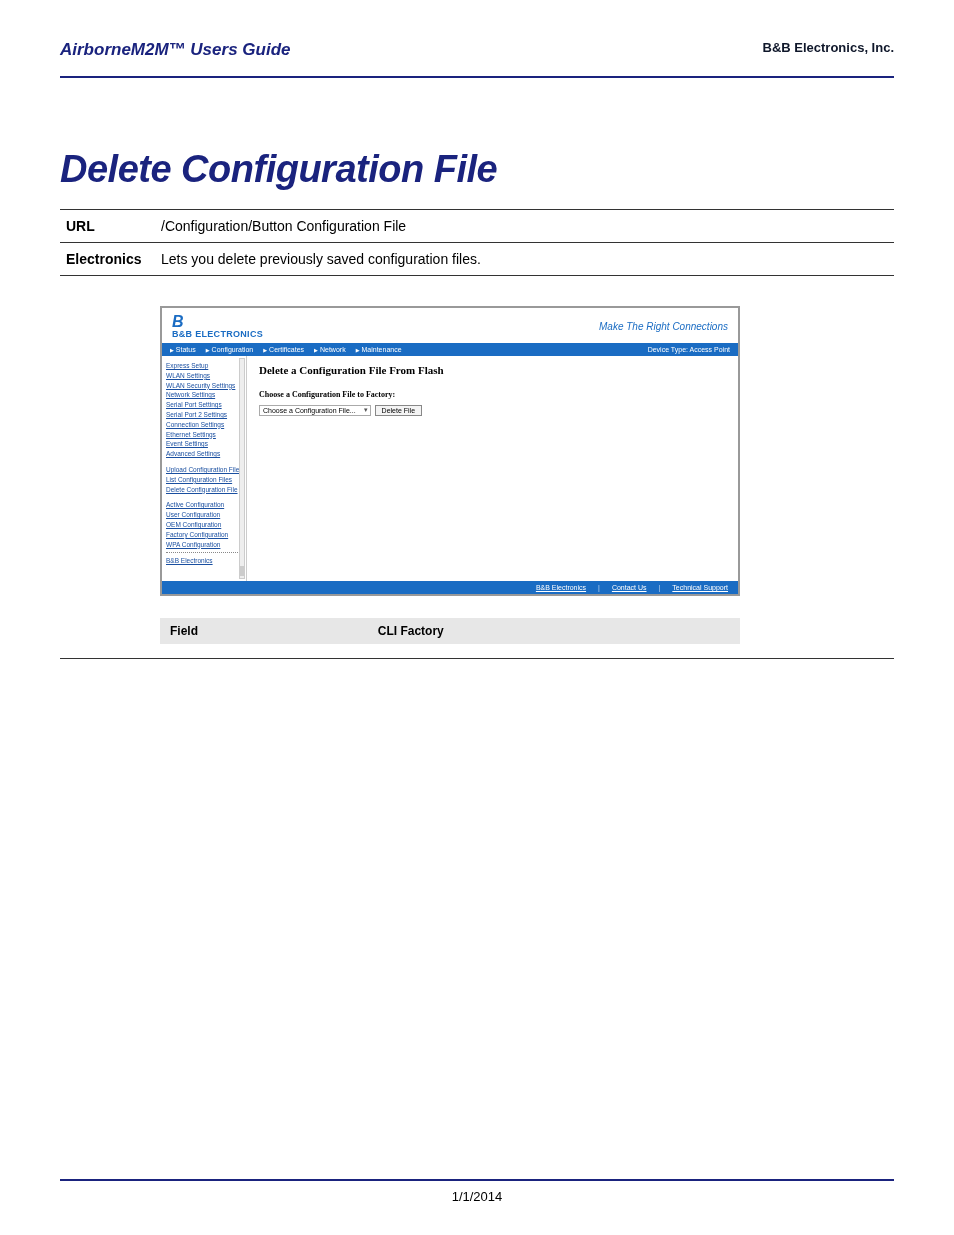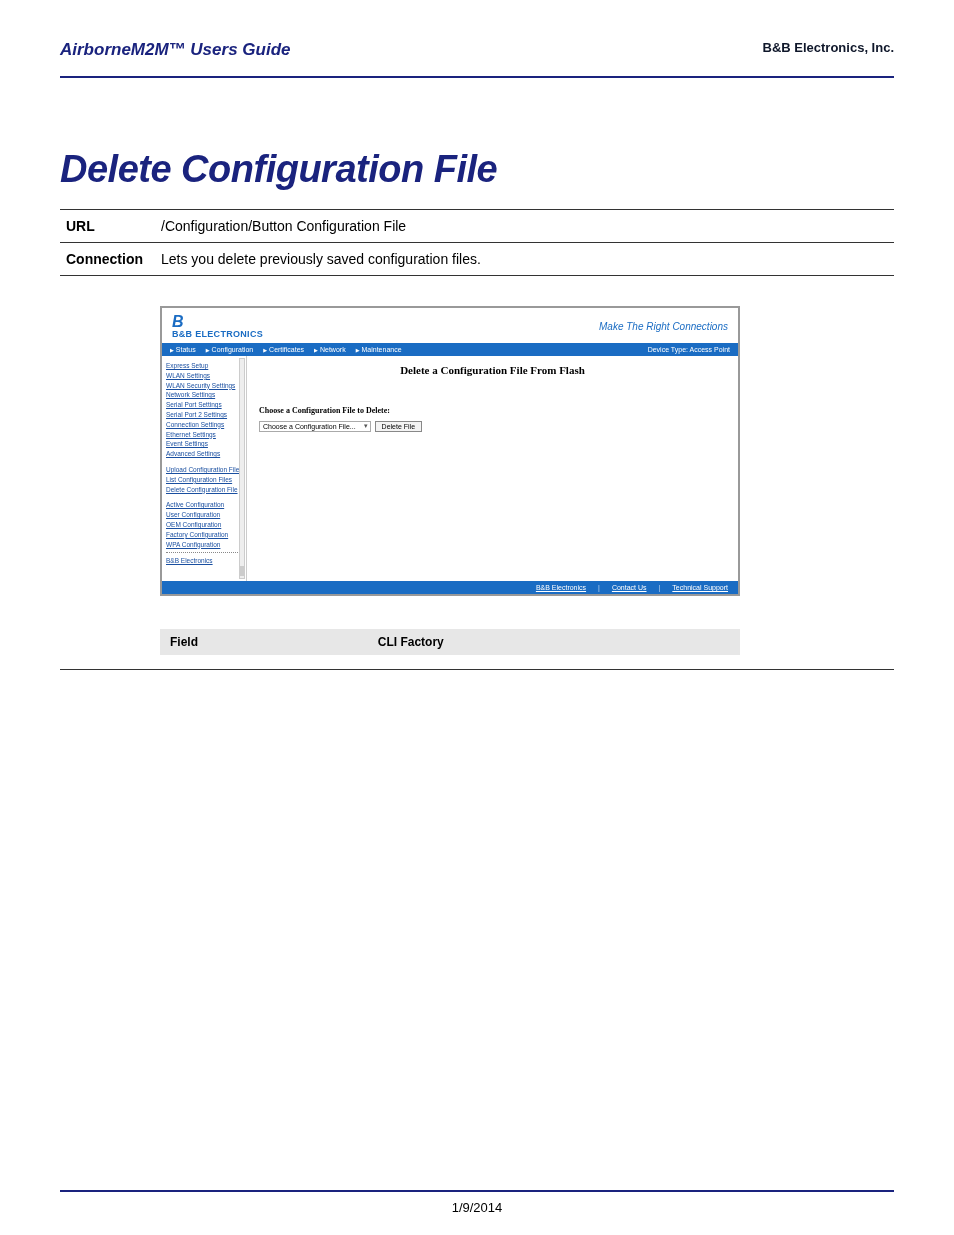--- a/index.html
+++ b/index.html
@@ -145,24 +145,24 @@
     left:0; right:0;
     height:10px;
     background:#ccc;
     bottom:2px;
   }
   .emb-main {
     flex: 1;
     padding: 8px 12px;
   }
   .emb-main-title {
-    text-align: center;
+    text-align: left;
     font-weight: bold;
     font-size: 11px;
-    margin-bottom: 30px;
+    margin-bottom: 14px;
     font-family: "Times New Roman", serif;
   }
   .emb-sub {
     font-weight: bold;
     font-size: 8px;
     margin-bottom: 6px;
     font-family: "Times New Roman", serif;
   }
   .emb-controls {
     display: flex;
@@ -196,21 +196,21 @@
     color: #fff;
     font-size: 7px;
     display: flex;
     justify-content: flex-end;
     gap: 12px;
     padding: 3px 10px;
   }
   .emb-footer span { text-decoration: underline; }
   .emb-footer .sep { text-decoration:none; opacity:.7; }
   .field-table {
-    margin-top: 33px;
+    margin-top: 22px;
     margin-left: 100px;
     width: 580px;
     border-collapse: collapse;
     font-size: 12px;
   }
   .field-table th {
     background: #e7e7e7;
     text-align: left;
     font-weight: bold;
     padding: 6px 10px;
@@ -247,21 +247,21 @@
 
   <div class="main-heading">Delete Configuration File</div>
 
   <table class="kv-table">
     <tbody>
         <tr>
       <td class="key">URL</td>
       <td>/Configuration/Button Configuration File</td>
     </tr>
     <tr>
-      <td class="key">Connection</td>
+      <td class="key">Electronics</td>
       <td>Lets you delete previously saved configuration files.</td>
     </tr>
   </tbody>
     </table>
 
   <div class="embedded-wrap">
     <div class="emb-header">
       <div class="emb-logo">
         <span class="emb-logo-b">B</span>
         <span class="emb-logo-txt">B&amp;B ELECTRONICS</span>
@@ -301,21 +301,21 @@
         <a>Factory Configuration</a>
         <a>WPA Configuration</a>
         <div class="divider"></div>
         <a>B&amp;B Electronics</a>
         <div class="emb-sidebar-scroll">
             <div class="thumb"></div>
           </div>
       </div>
       <div class="emb-main">
         <div class="emb-main-title">Delete a Configuration File From Flash</div>
-        <div class="emb-sub">Choose a Configuration File to Delete:</div>
+        <div class="emb-sub">Choose a Configuration File to Factory:</div>
         <div class="emb-controls">
           <span class="emb-select">Choose a Configuration File...</span>
           <span class="emb-btn">Delete File</span>
         </div>
       </div>
     </div>
     <div class="emb-footer">
       <span>B&amp;B Electronics</span>
       <span class="sep">|</span>
       <span>Contact Us</span>
@@ -329,16 +329,16 @@
         <tr>
       <th>Field</th>
       <th>CLI Factory</th>
     </tr>
   </tbody>
     </table>
 
   <div class="bottom-rule"></div>
 
   <div class="page-footer">
-    <span>1/9/2014</span>
+    <span>1/1/2014</span>
   </div>
 
 </div>
 
 </body></html>

